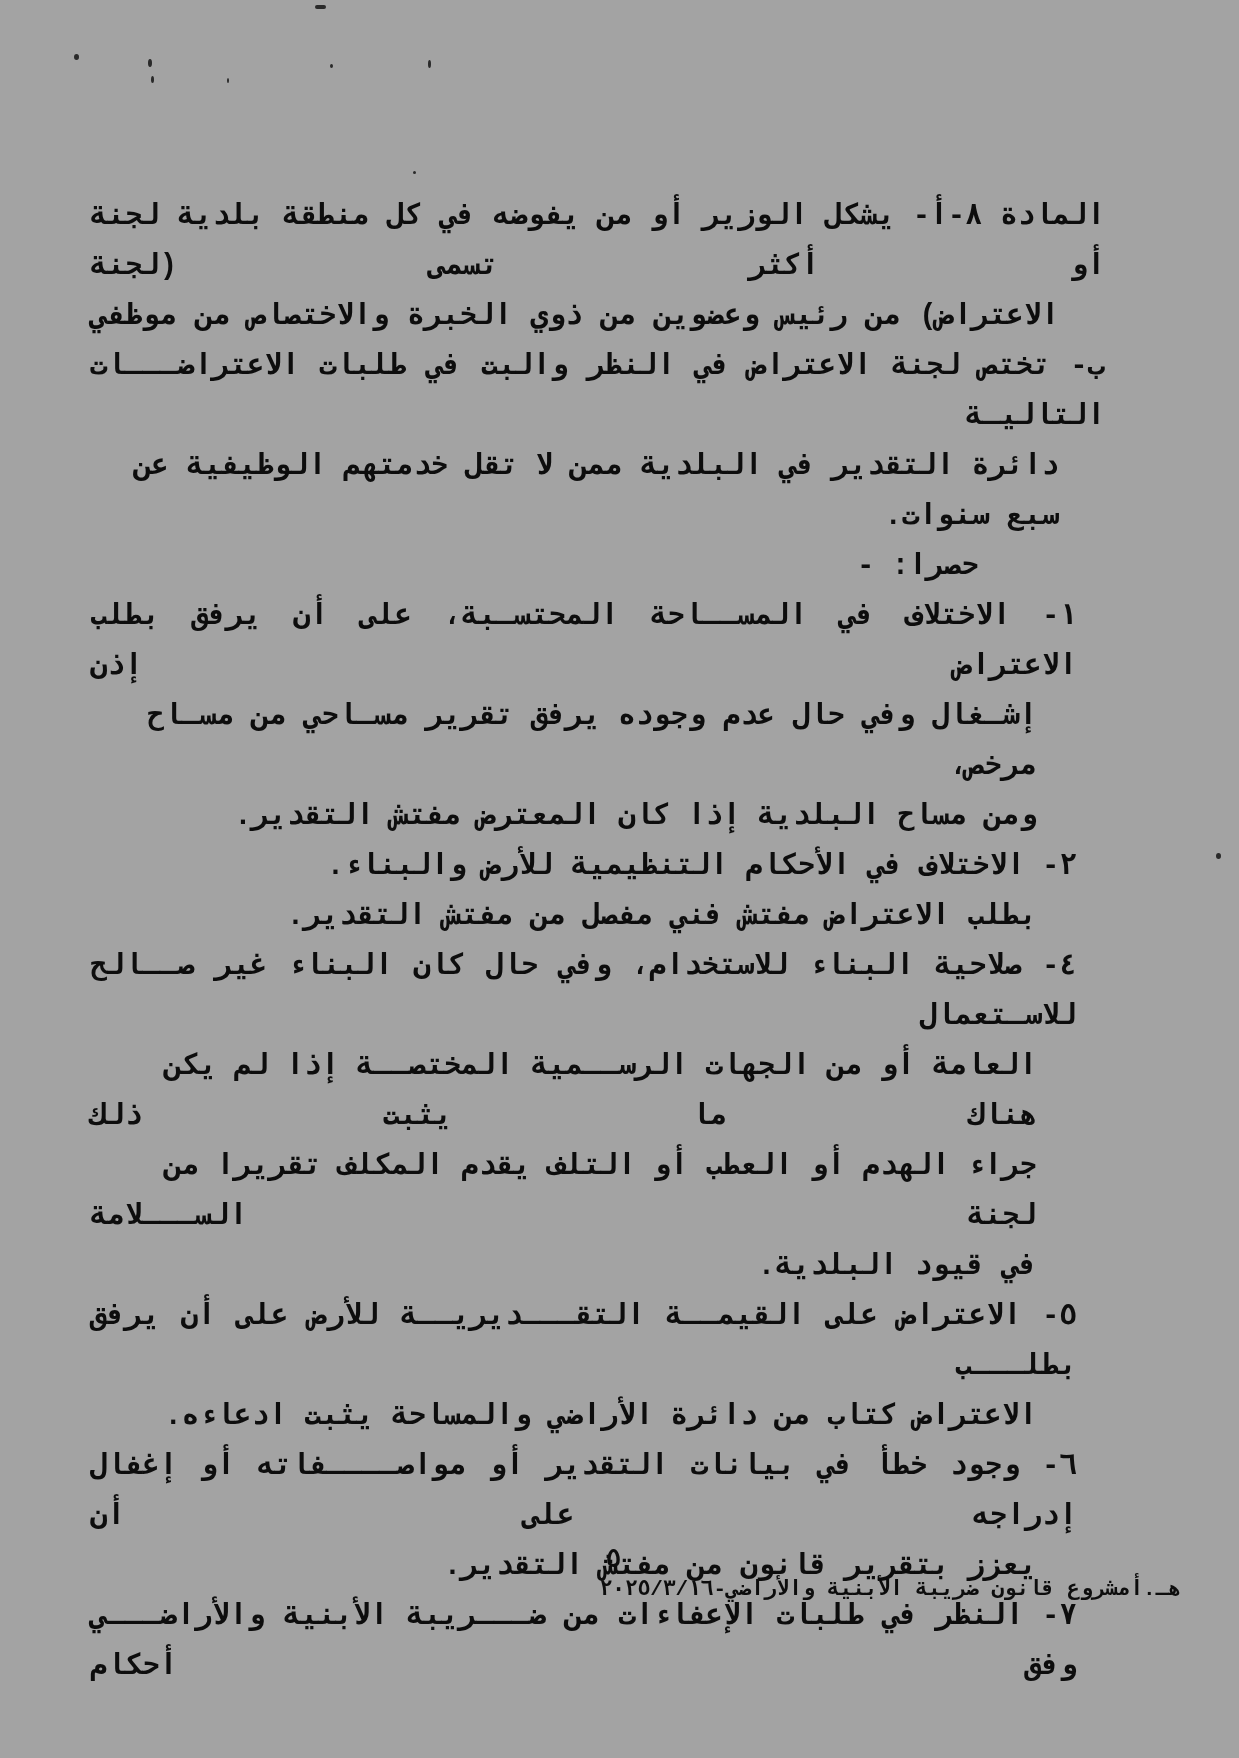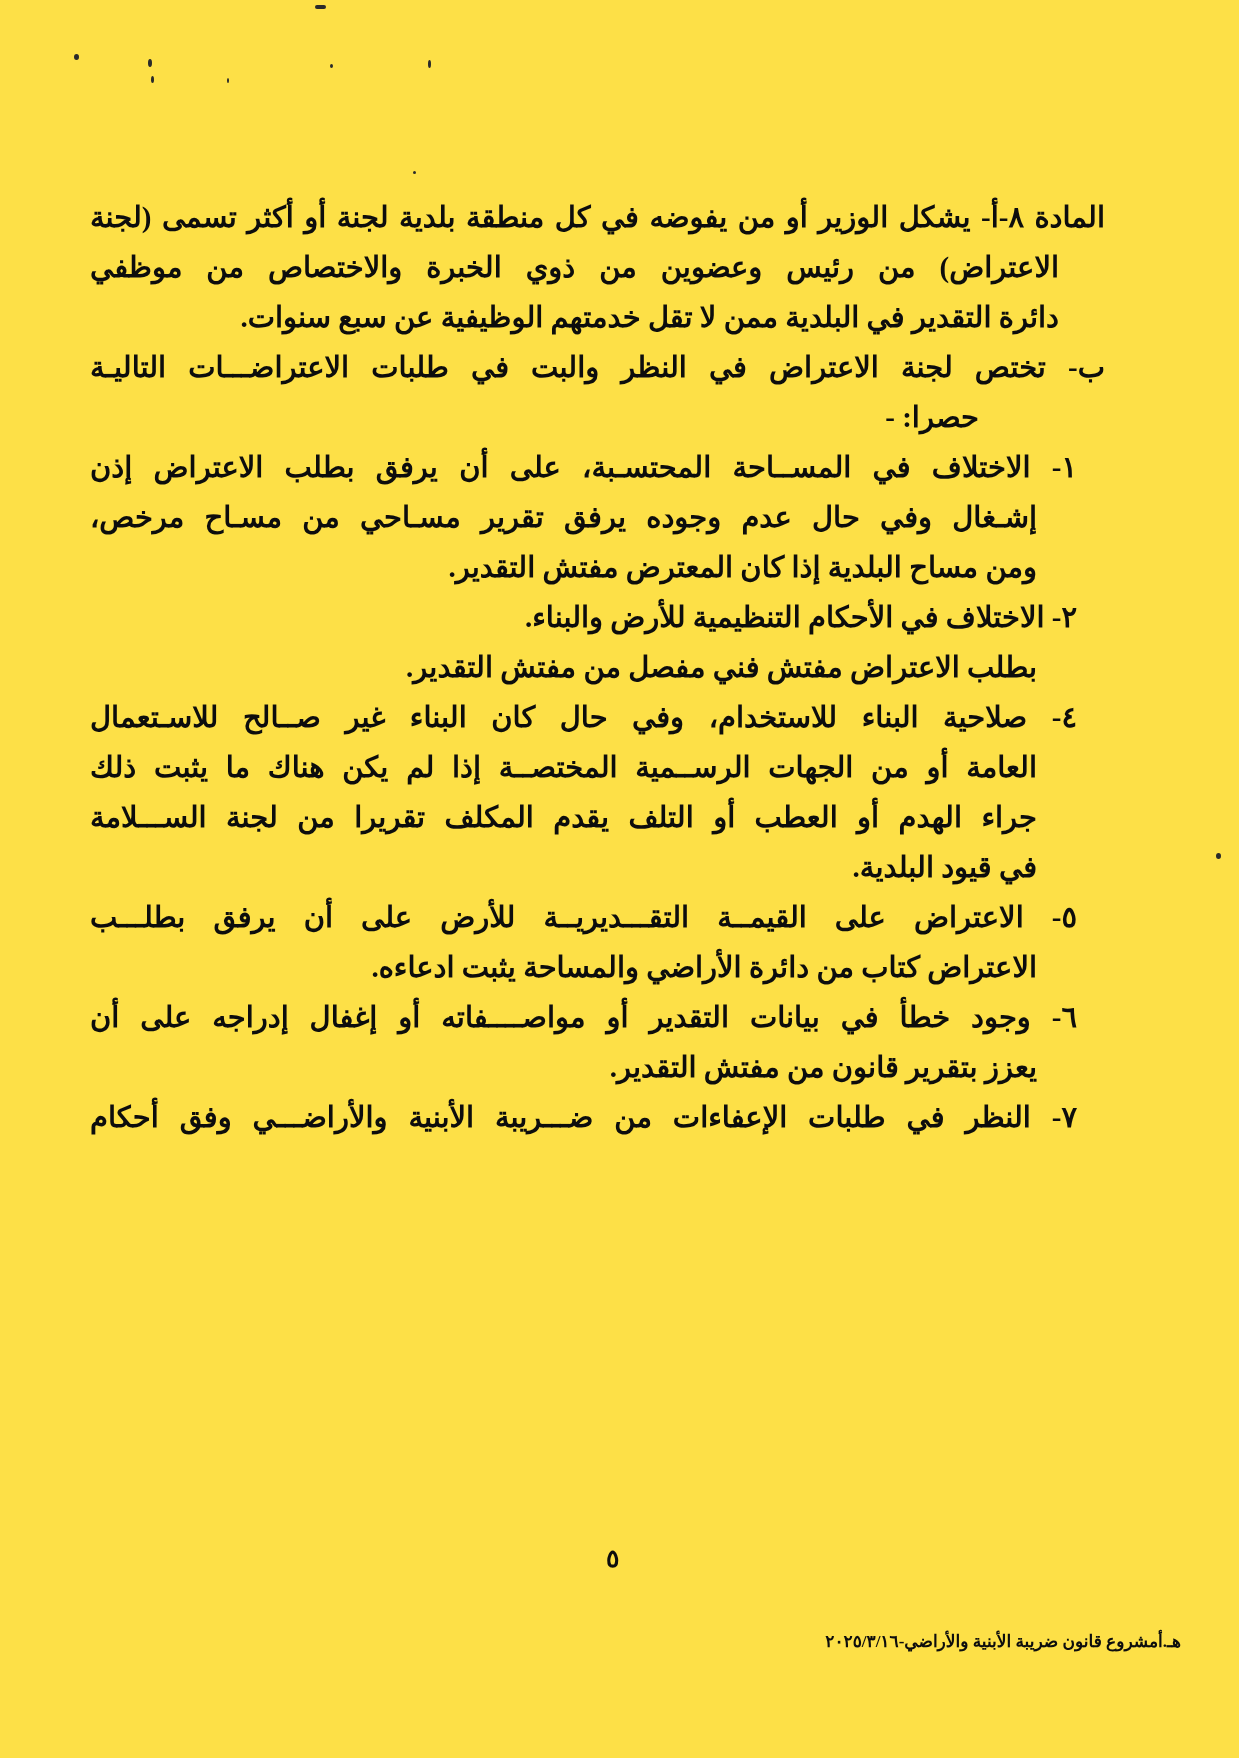--- a/index.html
+++ b/index.html
@@ -4,23 +4,23 @@
 <style>
   html, body {
     margin: 0;
     padding: 0;
     background: #e8e8e8;
   }
   .sheet {
     position: relative;
     width: 1239px;
     height: 1758px;
-    background: #fde047;
+    background: #a3a3a3;
     overflow: hidden;
-    font-family: Liberation Serif, serif;
+    font-family: Liberation Mono, monospace;
     color: #0d0d0d;
   }
   .textblock {
     position: absolute;
     top: 192px;
     right: 134px;
     width: 1015px;
   }
   .line {
     min-height: 50px;
@@ -42,23 +42,23 @@
   .ie { padding-right: 126px; }
   .pagenum {
     position: absolute;
     top: 1544px;
     left: 606px;
     font-size: 25px;
     font-weight: 700;
   }
   .footer {
     position: absolute;
-    top: 1631px;
+    top: 1576px;
     right: 58px;
-    font-size: 17px;
+    font-size: 21px;
     font-weight: 700;
     direction: rtl;
   }
   
   .speck {
     position: absolute;
     background: #2a2a2a;
     border-radius: 50%;
   }
   .s1 { left: 315px; top: 5px;  width: 11px; height: 4px; border-radius: 2px; }
@@ -82,22 +82,22 @@
   <div class="speck s4"></div>
   <div class="speck s5"></div>
   <div class="speck s6"></div>
   <div class="speck s7"></div>
   <div class="speck s8"></div>
   <div class="speck s9"></div>
 
   <div class="textblock">
     <div class="line jf">المادة ٨-أ- يشكل الوزير أو من يفوضه في كل منطقة بلدية لجنة أو أكثر تسمى (لجنة</div>
     <div class="line ic jf">الاعتراض) من رئيس وعضوين من ذوي الخبرة والاختصاص من موظفي</div>
+    <div class="line jf">ب- تختص لجنة الاعتراض في النظر والبت في طلبات الاعتراضـــات التاليـة</div>
     <div class="line ic">دائرة التقدير في البلدية ممن لا تقل خدمتهم الوظيفية عن سبع سنوات.</div>
-    <div class="line jf">ب- تختص لجنة الاعتراض في النظر والبت في طلبات الاعتراضـــات التاليـة</div>
     <div class="line ie">حصرا: -</div>
     <div class="line ib jf">١- الاختلاف في المســاحة المحتسـبة، على أن يرفق بطلب الاعتراض إذن</div>
     <div class="line id jf">إشـغال وفي حال عدم وجوده يرفق تقرير مسـاحي من مسـاح مرخص،</div>
     <div class="line id">ومن مساح البلدية إذا كان المعترض مفتش التقدير.</div>
     <div class="line ib">٢- الاختلاف في الأحكام التنظيمية للأرض والبناء.</div>
     <div class="line id">بطلب الاعتراض مفتش فني مفصل من مفتش التقدير.</div>
     <div class="line ib jf">٤- صلاحية البناء للاستخدام، وفي حال كان البناء غير صــالح للاسـتعمال</div>
     <div class="line id jf">العامة أو من الجهات الرســمية المختصــة إذا لم يكن هناك ما يثبت ذلك</div>
     <div class="line id jf">جراء الهدم أو العطب أو التلف يقدم المكلف تقريرا من لجنة الســـلامة</div>
     <div class="line id">في قيود البلدية.</div>

